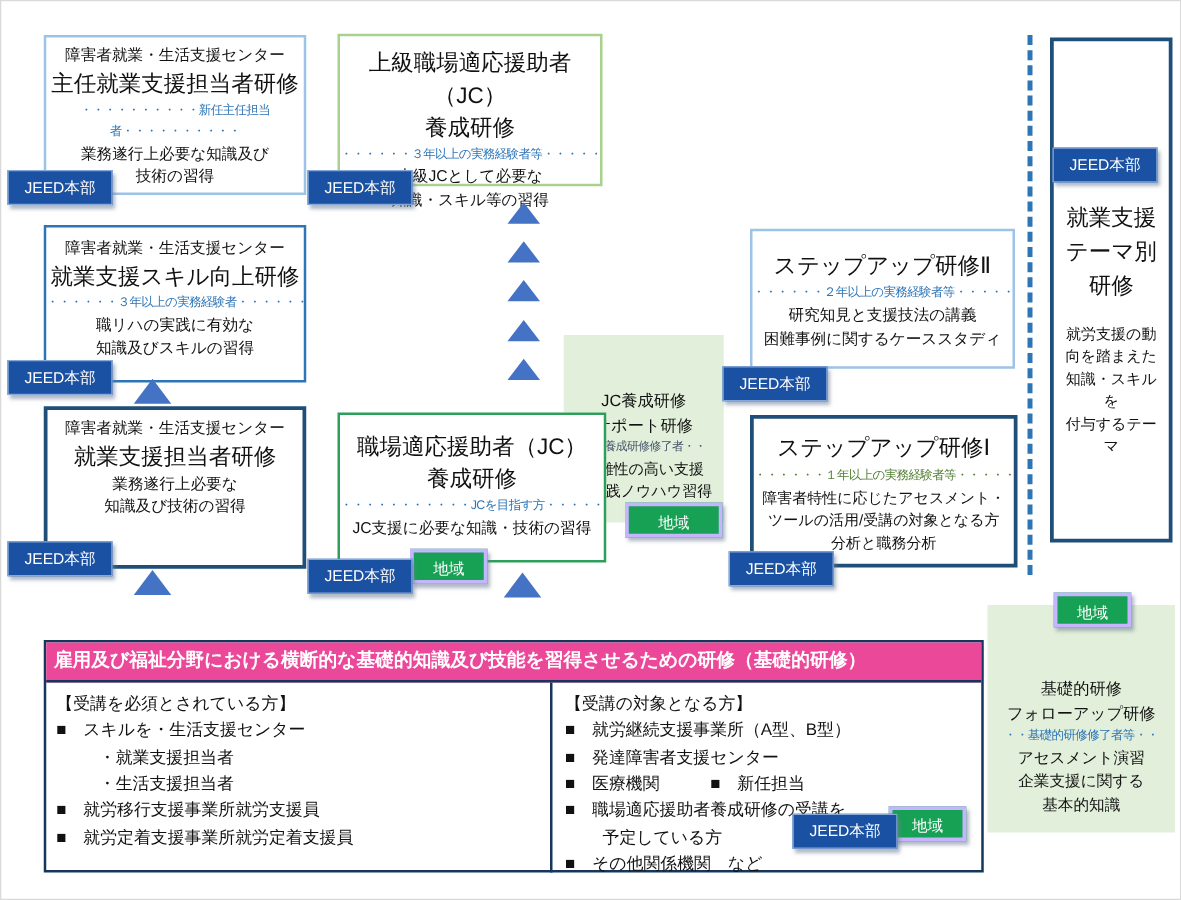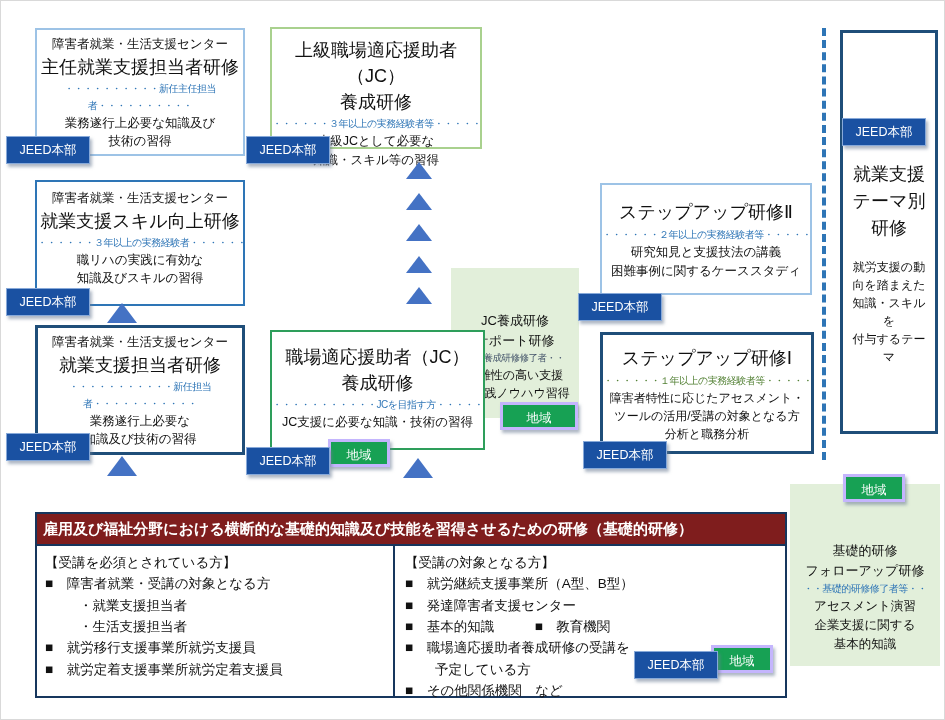--- a/index.html
+++ b/index.html
@@ -33,24 +33,24 @@
   .badge.jeed{width:84px;background:#1A51A2;border:1px solid #87A9D9;}
   .badge.region{width:62px;background:#17A154;border:3px solid #c4b5fd;}
   .tri{position:absolute;width:0;height:0;
     border-left:15px solid transparent;border-right:15px solid transparent;
     border-bottom:20px solid #4472C4;}
   .tri.sm{border-left:13px solid transparent;border-right:13px solid transparent;
     border-bottom:17px solid #4472C4;}
   .dashed{position:absolute;border-left:4px dashed #2E75B6;width:0;}
   .kiso{position:absolute;left:35px;top:512px;width:752px;height:186px;
     border:2px solid #17365D;box-sizing:border-box;background:#fff;}
-  .kiso-header{background:#7f1d1d;color:#fff;font-weight:bold;font-size:15px;
+  .kiso-header{background:#ec4899;color:#fff;font-weight:bold;font-size:15px;
     height:30px;line-height:30px;padding-left:6px;border-bottom:2px solid #17365D;
     white-space:nowrap;overflow:hidden;}
-  .kiso-body{display:flex;height:152px;}
+  .kiso-body{display:flex;height:152px;gap:47px;}
   .kiso-col{box-sizing:border-box;padding:6px 8px;font-size:13.5px;line-height:1.58;text-align:left;}
   .kiso-col.left{width:356px;}
   .kiso-col.right{flex:1;border-left:2px solid #17365D;padding-left:10px;}
   .li.sub{padding-left:34px;}
   .li.sub2{padding-left:30px;}
 </style>
 </head>
 <body>
 
 <div class="canvas">
@@ -80,22 +80,20 @@
     <div class="target one">・・・・・・３年以上の実務経験者・・・・・・・</div>
     <div class="desc">職リハの実践に有効な
 知識及びスキルの習得</div>
   </div>
   <div class="badge jeed" style="left:6px;top:288px;">JEED本部</div>
   <div class="tri" style="left:107px;top:303px;"></div>
 
   <div class="box b-navy" style="left:35px;top:325px;width:210px;height:130px;padding-top:6px;">
     <div class="line1">障害者就業・生活支援センター</div>
     <div class="title15">就業支援担当者研修</div>
-    <div class="target">・・・・・・・・・・・新任担当
-者・・・・・・・・・・・</div>
     <div class="desc">業務遂行上必要な
 知識及び技術の習得</div>
   </div>
   <div class="badge jeed" style="left:6px;top:433px;">JEED本部</div>
   <div class="tri" style="left:107px;top:456px;"></div>
 
   <div class="tri sm" style="left:406px;top:162px;"></div>
   <div class="tri sm" style="left:406px;top:193px;"></div>
   <div class="tri sm" style="left:406px;top:224px;"></div>
   <div class="tri sm" style="left:406px;top:256px;"></div>
@@ -158,31 +156,31 @@
 企業支援に関する
 基本的知識</div>
   </div>
   <div class="badge region" style="left:843px;top:474px;">地域</div>
 
   <div class="kiso">
     <div class="kiso-header">雇用及び福祉分野における横断的な基礎的知識及び技能を習得させるための研修（基礎的研修）</div>
     <div class="kiso-body">
       <div class="kiso-col left">
         <div class="li">【受講を必須とされている方】</div>
-        <div class="li">■　障害者就業・受講の対象となる方</div>
+        <div class="li">■　スキルを・生活支援センター</div>
         <div class="li sub">・就業支援担当者</div>
         <div class="li sub">・生活支援担当者</div>
         <div class="li">■　就労移行支援事業所就労支援員</div>
         <div class="li">■　就労定着支援事業所就労定着支援員</div>
       </div>
       <div class="kiso-col right">
         <div class="li">【受講の対象となる方】</div>
         <div class="li">■　就労継続支援事業所（A型、B型）</div>
         <div class="li">■　発達障害者支援センター</div>
-        <div class="li">■　基本的知識　　　■　教育機関</div>
+        <div class="li">■　医療機関　　　■　新任担当</div>
         <div class="li">■　職場適応援助者養成研修の受講を</div>
         <div class="li sub2">予定している方</div>
         <div class="li">■　その他関係機関　など</div>
       </div>
     </div>
   </div>
   <div class="badge region" style="left:711px;top:645px;z-index:1;">地域</div>
   <div class="badge jeed" style="left:634px;top:651px;z-index:2;">JEED本部</div>
 
 </div>

